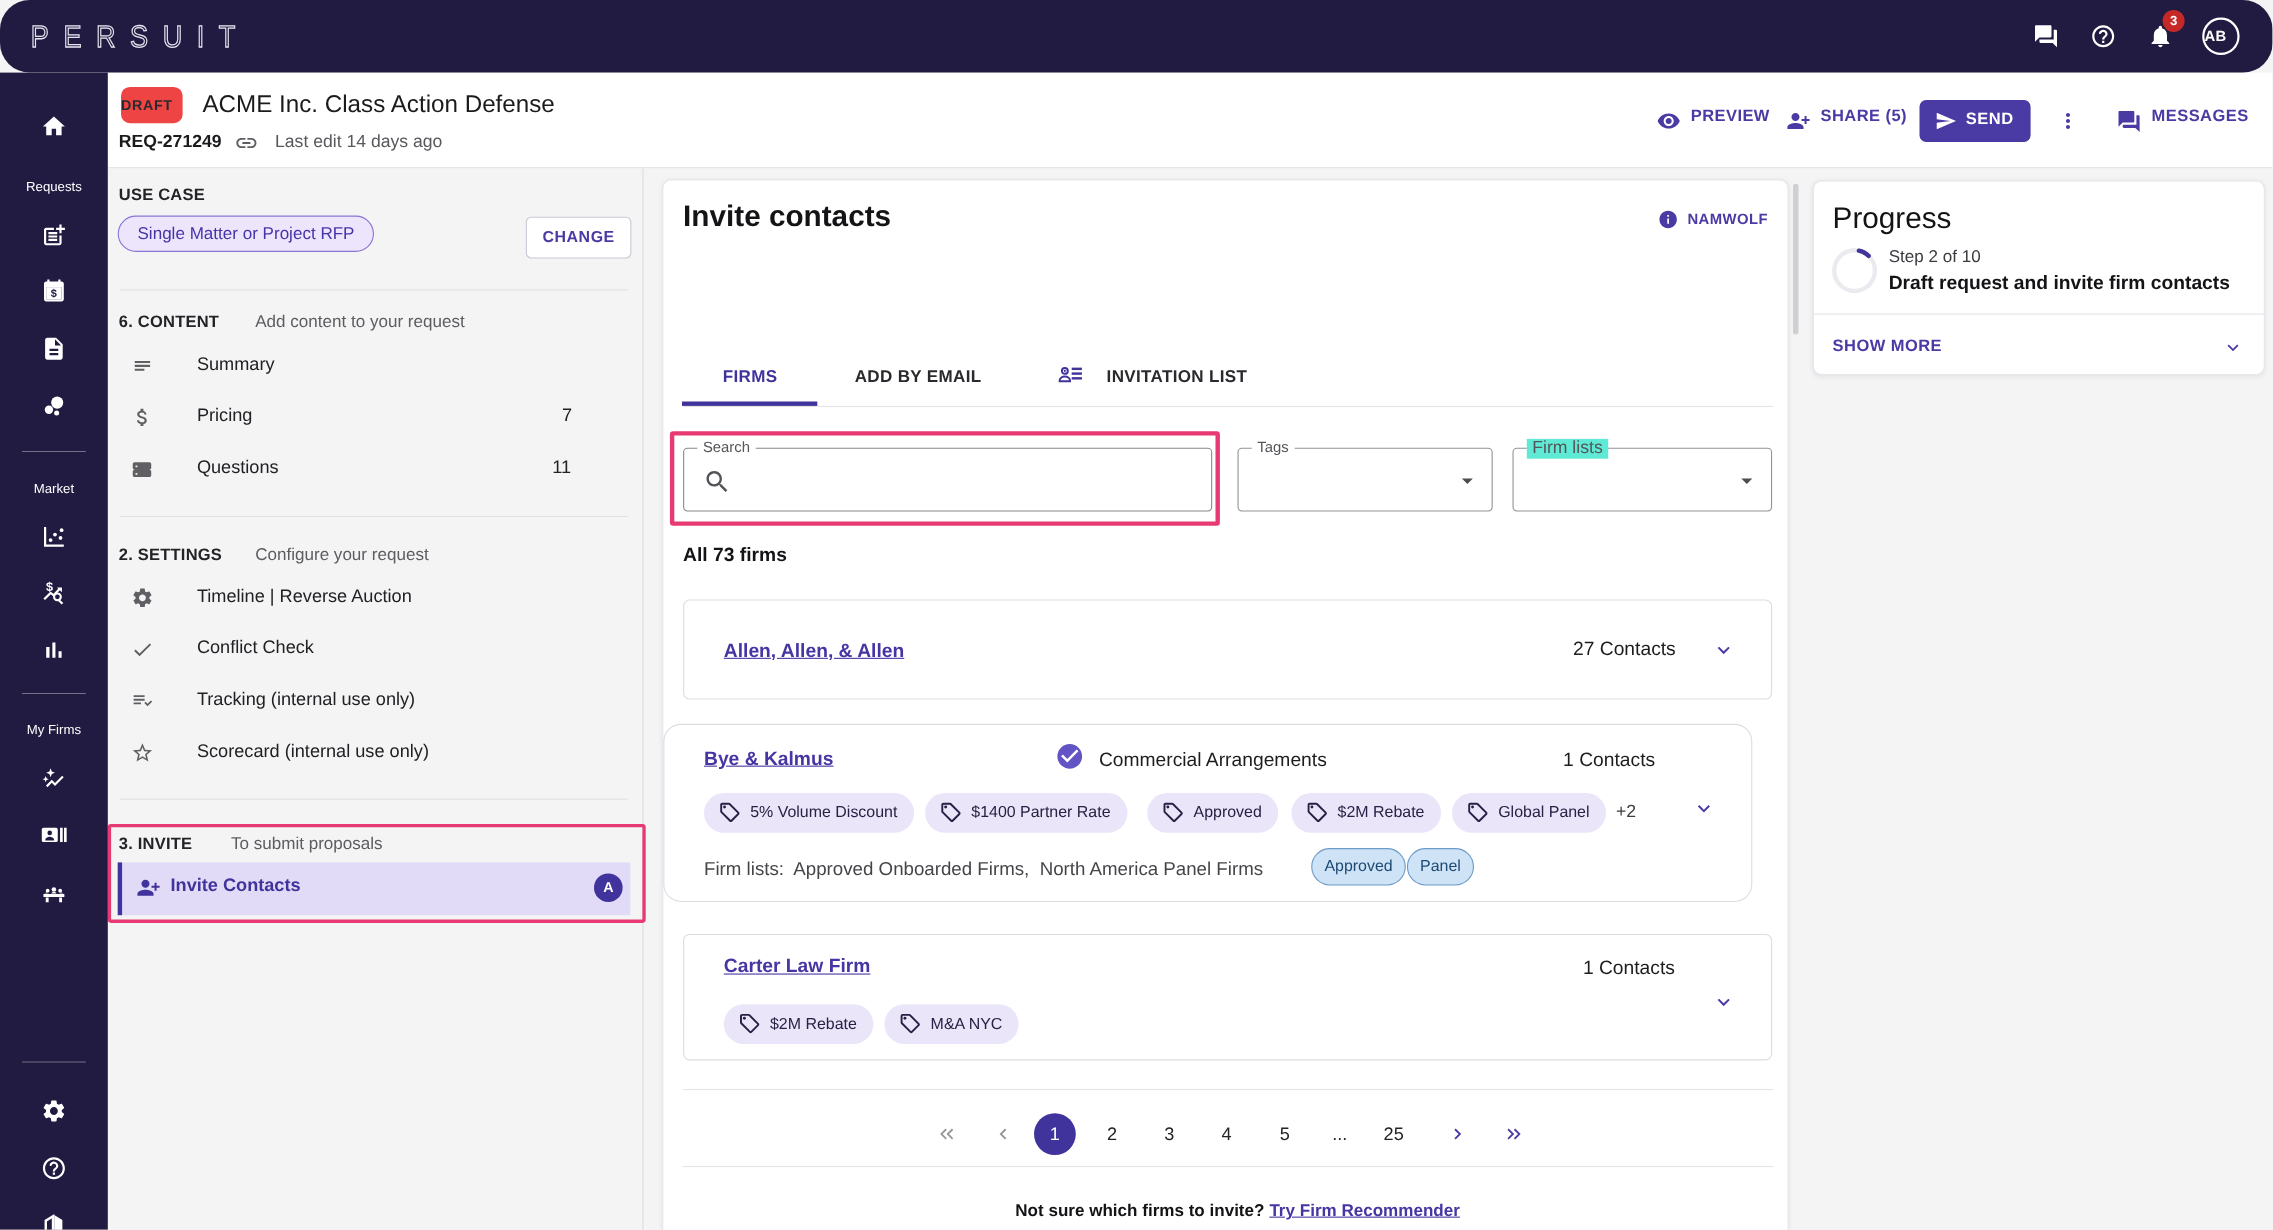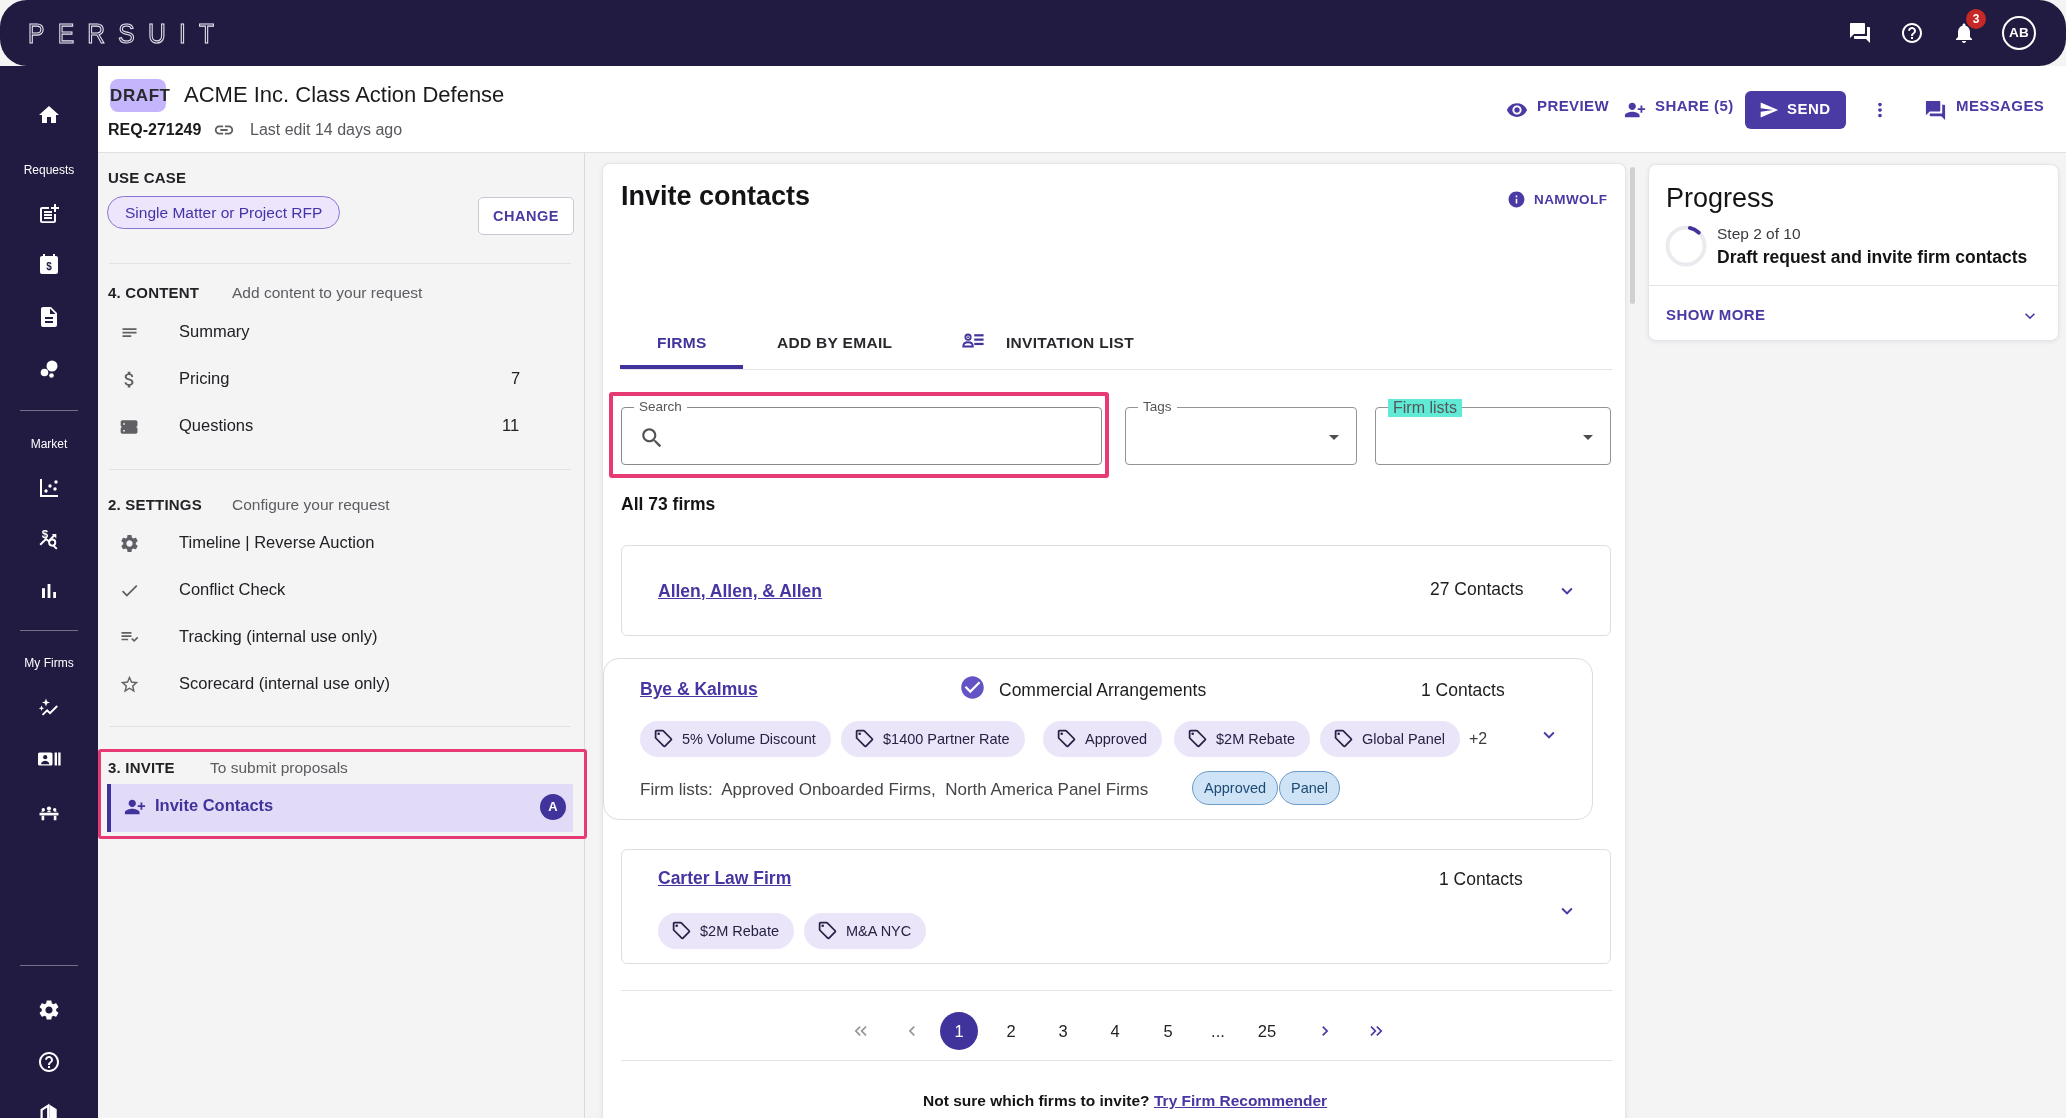--- a/index.html
+++ b/index.html
@@ -4,30 +4,30 @@
 <style>
 * { margin:0; padding:0; box-sizing:border-box; }
 html,body { width:2066px; height:1118px; overflow:hidden; }
 body { font-family:"Liberation Sans",sans-serif; background:#f4f4f5; position:relative; color:#1c1c1f; }
 .abs { position:absolute; }
 svg { display:block; }
 
 #topbar { position:absolute; left:0; top:0; width:2066px; height:66px; background:#221b41; z-index:5;border-radius:27px; }
 #logo { position:absolute; left:28px; top:18px; font-size:28px; font-weight:400; letter-spacing:15px; color:transparent; -webkit-text-stroke:1.15px #e4e4ef; transform:scaleX(0.88); transform-origin:left center; }
 .topicon { position:absolute; top:21px; }
-#avatar { position:absolute; left:2002px; top:16px; width:34px; height:34px; border:2px solid #fff; border-radius:50%; color:#fff; font-size:13.5px; font-weight:700; text-align:center; line-height:30px; letter-spacing:0.3px; }
+#avatar { position:absolute; left:2002px; top:16px; width:34px; height:34px; border:2px solid #fff; border-radius:50%; color:#fff; font-size:13.5px; font-weight:700; text-align:left; line-height:30px; letter-spacing:0.3px; }
 #bellbadge { position:absolute; left:1966px; top:9px; width:20px; height:20px; background:#c62828; border-radius:50%; color:#fff; font-size:12px; font-weight:700; text-align:center; line-height:20px; }
 
 #rail { position:absolute; left:0; top:66px; width:98px; height:1052px; background:#221b41; z-index:4; }
 .rail-label { position:absolute; width:98px; text-align:center; color:#fff; font-size:12px; }
 .rail-ic { position:absolute; left:37px; }
 .rail-div { position:absolute; left:20px; width:58px; border-top:1px solid rgba(255,255,255,0.38); }
 
 #subheader { position:absolute; left:98px; top:66px; width:1968px; height:87px; background:#fff; border-bottom:1px solid #e0e0e3; z-index:3; }
-#draft { position:absolute; left:12px; top:13px; width:56px; height:33px; background:#c4b5fd; border-radius:8px; color:#2a2a2e; font-size:17px; font-weight:700; text-align:center; line-height:33px; letter-spacing:0.6px; }
+#draft { position:absolute; left:12px; top:13px; width:56px; height:33px; background:#ef4444; border-radius:8px; color:#2a2a2e; font-size:13px; font-weight:700; line-height:33px; letter-spacing:0.6px; }
 #reqtitle { position:absolute; left:86px; top:16px; font-size:22px; color:#1b1b1e; }
 #reqline { position:absolute; left:10px; top:55px; font-size:16px; color:#1b1b1e; }
 .hact { position:absolute; top:31px; color:#4a3aa4; font-size:15px; font-weight:700; letter-spacing:0.4px; }
 #sendbtn { position:absolute; left:1647px; top:25px; width:101px; height:38px; background:#4a3aa4; border-radius:6px; color:#fff; font-size:15px; font-weight:700; letter-spacing:0.5px; }
 
 #leftpanel { position:absolute; left:98px; top:153px; width:487px; height:965px; background:#f4f4f5; border-right:1px solid #dbdbdf; }
 .lp-h { font-weight:700; font-size:15px; color:#232327; letter-spacing:0.2px; }
 .lp-sub { font-size:15.5px; color:#5c5c61; }
 .lp-item { position:absolute; left:24px; font-size:16.5px; color:#212125;margin-left:28px; }
 .lp-num { position:absolute; font-size:16.5px; color:#212125; }
@@ -164,21 +164,21 @@
   <svg class="abs" style="left:1826px;top:33px" width="23" height="23" viewBox="0 0 24 24" fill="#4a3aa4">
       <path d="M21 6h-2v9H6v2c0 .55.45 1 1 1h11l4 4V7c0-.55-.45-1-1-1zM17 12V3c0-.55-.45-1-1-1H3c-.55 0-1 .45-1 1v14l4-4h10c.55 0 1-.45 1-1z"></path>
     </svg>
   <div class="hact" style="left:1858px">MESSAGES</div>
 </div>
 <div id="leftpanel">
   <div class="abs lp-h" style="left:10px;top:16px">USE CASE</div>
   <div class="abs" style="left:9px;top:43px;height:33px;padding:0 17px;border:1px solid #8a74d4;border-radius:17px;background:#ece5fb;color:#4733a8;font-size:15.5px;line-height:31px">Single Matter or Project RFP</div>
   <div class="abs" style="left:380px;top:44px;width:96px;height:38px;background:#fff;border:1px solid #c9c8d4;border-radius:5px;color:#4a3aa4;font-size:14.5px;font-weight:700;letter-spacing:0.5px;text-align:center;line-height:36px">CHANGE</div>
   <div class="lp-div" style="top:110px"></div>
-  <div class="abs lp-h" style="left:10px;top:131px">4. CONTENT</div>
+  <div class="abs lp-h" style="left:10px;top:131px">6. CONTENT</div>
   <div class="abs lp-sub" style="left:134px;top:131px">Add content to your request</div>
   <svg class="abs" style="left:21px;top:169px" width="21" height="21" viewBox="0 0 24 24" fill="#5f5f64">
       <path d="M4 5h16v2.2H4zm0 4h16v2.2H4zm0 4h10v2.2H4z" transform="translate(0,2)"></path>
     </svg>
   <div class="lp-item" style="left:53px;top:169px">Summary</div>
   <svg class="abs" style="left:21px;top:216px" width="21" height="21" viewBox="0 0 24 24" fill="#5f5f64">
       <path d="M11.8 10.9c-2.27-.59-3-1.2-3-2.15 0-1.09 1.01-1.85 2.7-1.85 1.78 0 2.44.85 2.5 2.1h2.21c-.07-1.72-1.12-3.3-3.21-3.81V3h-3v2.16c-1.94.42-3.5 1.68-3.5 3.61 0 2.31 1.91 3.46 4.7 4.13 2.5.6 3 1.48 3 2.41 0 .69-.49 1.79-2.7 1.79-2.06 0-2.87-.92-2.98-2.1H6.32c.12 2.19 1.76 3.42 3.68 3.83V21h3v-2.15c1.95-.37 3.5-1.5 3.5-3.55 0-2.84-2.43-3.81-4.7-4.4z"></path>
     </svg>
   <div class="lp-item" style="left:53px;top:216px">Pricing</div>
   <div class="abs lp-num" style="left:413px;top:216px">7</div>

